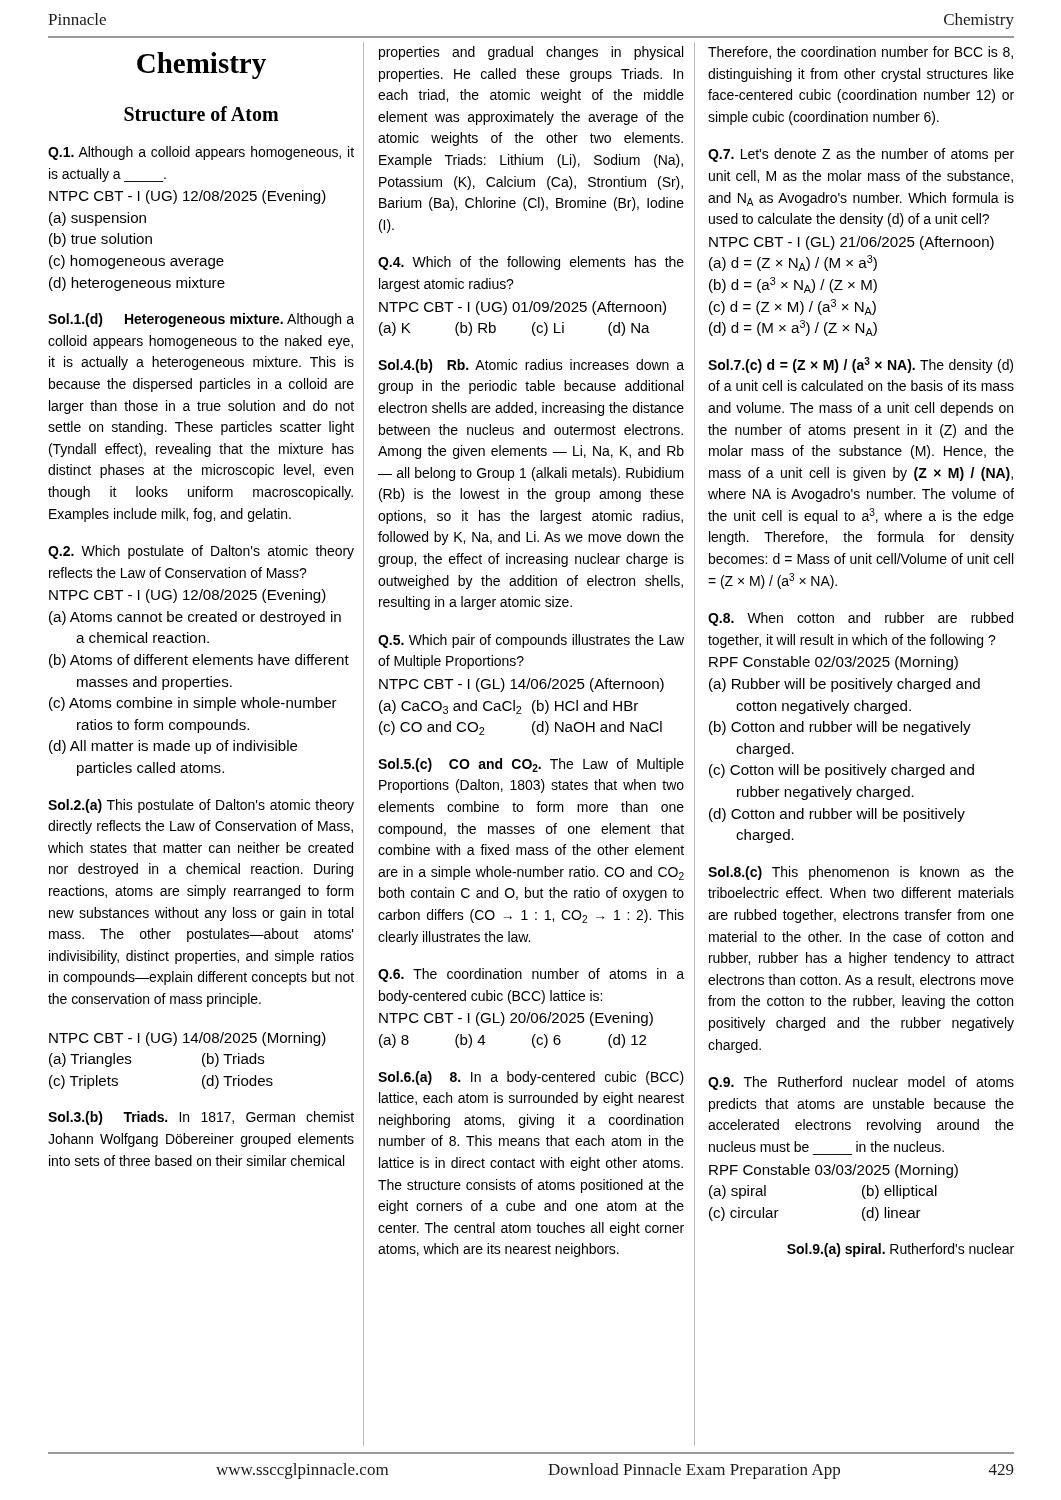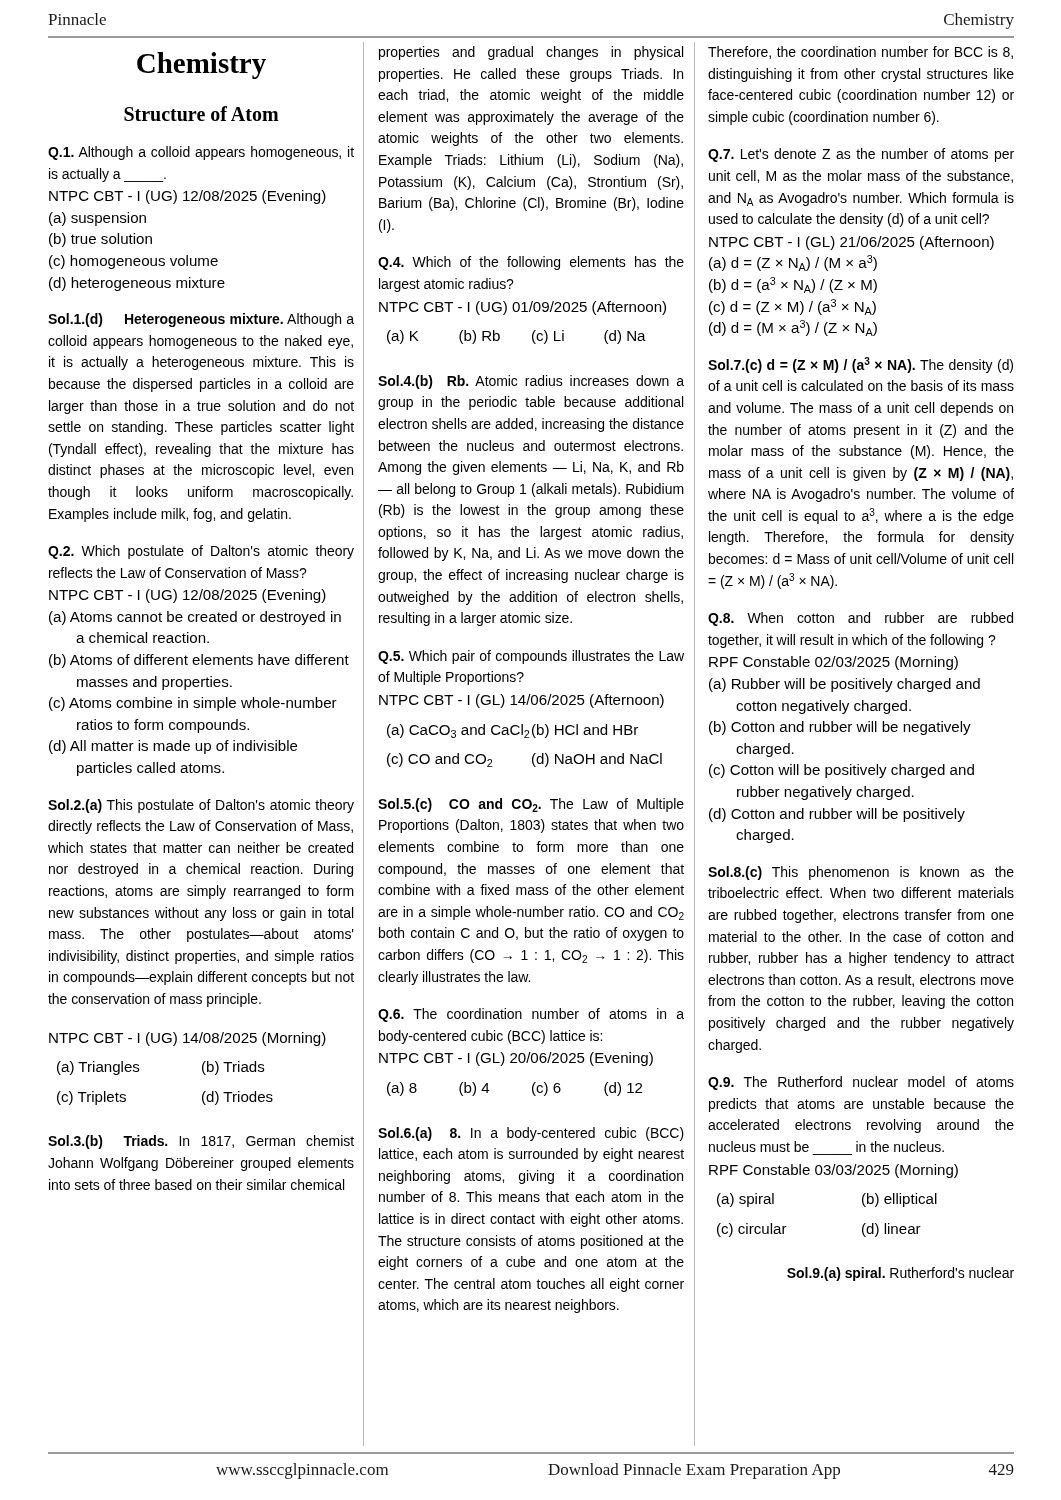--- a/index.html
+++ b/index.html
@@ -122,21 +122,21 @@
     line-height: 21.6px;
     margin: 0;
     padding-left: 28px;
     text-indent: -28px;
     text-align: left;
   }
   
   .optrow {
     font-size: 15.1px;
     line-height: 21.6px;
-    margin: 8px;
+    margin: 0;
     display: flex;
   }
   .optrow > span { display: inline-block; }
   .oc-50 { width: 50%; }
   .oc-26 { width: 26%; }
 
   .gap { height: 16px; }
 
   sub { font-size: 0.72em; line-height: 0; vertical-align: -0.28em; }
   sup { font-size: 0.72em; line-height: 0; vertical-align: 0.45em; }
@@ -185,21 +185,21 @@
 
       <div class="title">Chemistry</div>
       <div class="subtitle">Structure of Atom</div>
 
       <div class="gap"></div>
 
       <p class="blk tight"><span class="b">Q.1.</span><span> Although a colloid appears homogeneous, it is actually a _____.</span></p>
       <p class="line">NTPC CBT - I (UG) 12/08/2025 (Evening)</p>
       <p class="opt">(a) suspension</p>
       <p class="opt">(b) true solution</p>
-      <p class="opt">(c) homogeneous volume</p>
+      <p class="opt">(c) homogeneous average</p>
       <p class="opt">(d) heterogeneous mixture</p>
 
       <div class="gap"></div>
 
       <p class="blk"><span class="b">Sol.1.(d)</span><span class="b">&nbsp;&nbsp;&nbsp;&nbsp;&nbsp;</span><span class="b">Heterogeneous mixture.</span><span> Although a colloid appears homogeneous to the naked eye, it is actually a heterogeneous mixture. This is because the dispersed particles in a colloid are larger than those in a true solution and do not settle on standing. These particles scatter light (Tyndall effect), revealing that the mixture has distinct phases at the microscopic level, even though it looks uniform macroscopically. Examples include milk, fog, and gelatin.</span></p>
 
       <p class="blk tight"><span class="b">Q.2.</span><span> Which postulate of Dalton's atomic theory reflects the Law of Conservation of Mass?</span></p>
       <p class="line">NTPC CBT - I (UG) 12/08/2025 (Evening)</p>
       <p class="opt">(a) Atoms cannot be created or destroyed in a chemical reaction.</p>
       <p class="opt">(b) Atoms of different elements have different masses and properties.</p>

